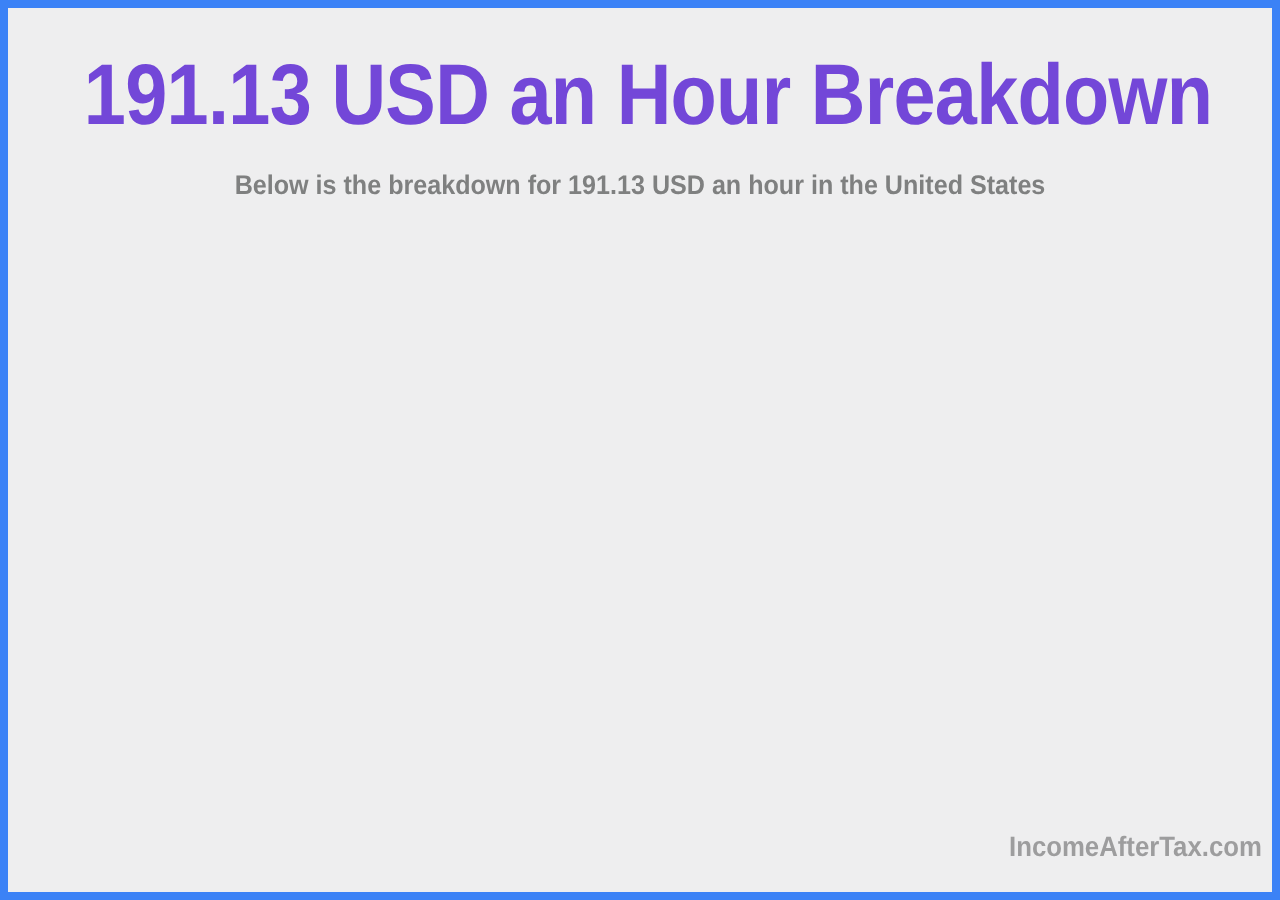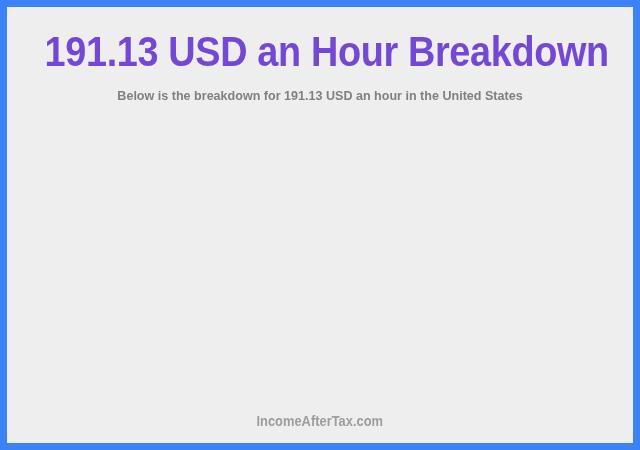--- a/index.html
+++ b/index.html
@@ -15,21 +15,21 @@
     overflow: hidden;
   }
 
   
   .canvas {
     position: relative;
     box-sizing: border-box;
     width: 640px;
     height: 450px;
     background: #eeeeef;
-    border: 7px solid #3b82f6;
+    border: 4px solid #3b82f6;
     display: flex;
     flex-direction: column;
     align-items: center;
   }
 
   .header-block {
     width: 100%;
     text-align: center;
     padding-top: 21px;
   }
@@ -64,21 +64,21 @@
 
   
   .content-area {
     flex: 1 1 auto;
     width: 100%;
     background: transparent;
   }
 
   .footer-block {
     width: 100%;
-    text-align: center;
+    text-align: right;
     padding-bottom: 13px;
   }
 
   .site-credit {
     display: inline-block;
     margin: 0;
     font-family: "Liberation Sans Narrow", "Liberation Sans", sans-serif;
     font-size: 14px;
     line-height: 15px;
     font-weight: bold;

